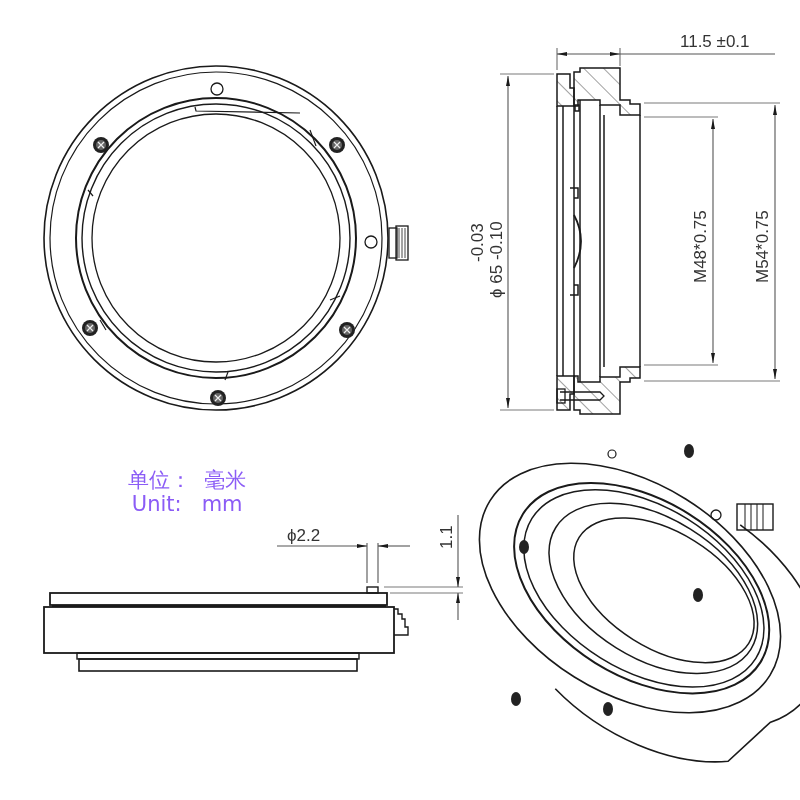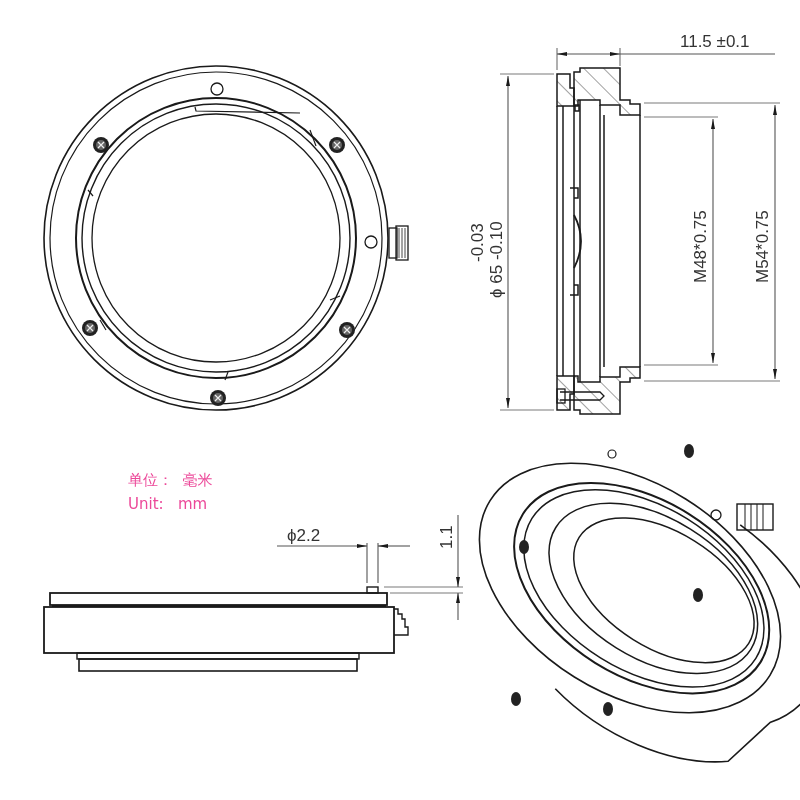--- a/index.html
+++ b/index.html
@@ -1,19 +1,19 @@
 <!DOCTYPE html>
 <html><head>
   <meta charset="utf-8">
   <style>
     html, body { margin: 0; padding: 0; background: #ffffff; }
     body { width: 800px; height: 800px; position: relative; overflow: hidden; }
     #drawing { position: absolute; left: 0; top: 0; width: 800px; height: 800px; }
     .dimtext { font-family: "Liberation Sans", "DejaVu Sans", sans-serif; font-size: 17px; fill: #333333; }
-    .unit { position: absolute; left: 128px; top: 468px; font-family: "DejaVu Sans", "Liberation Sans", sans-serif; font-size: 15px; color: #ec4899; line-height: 24px; }
+    .unit { position: absolute; left: 128px; top: 468px; font-family: "DejaVu Sans", "Liberation Sans", sans-serif; font-size: 21px; color: #8b5cf6; line-height: 24px; text-align: center; }
     .unit div { white-space: pre; }
   </style>
 </head>
 <body>
 
 <svg id="drawing" viewBox="0 0 800 800" xmlns="http://www.w3.org/2000/svg">
   <defs>
     <marker id="arr" viewBox="0 0 10 10" refX="10" refY="5" markerWidth="10" markerHeight="10" orient="auto-start-reverse" markerUnits="userSpaceOnUse">
       <path d="M0,3 L10,5 L0,7 z" fill="#1a1a1a"></path>
     </marker>

